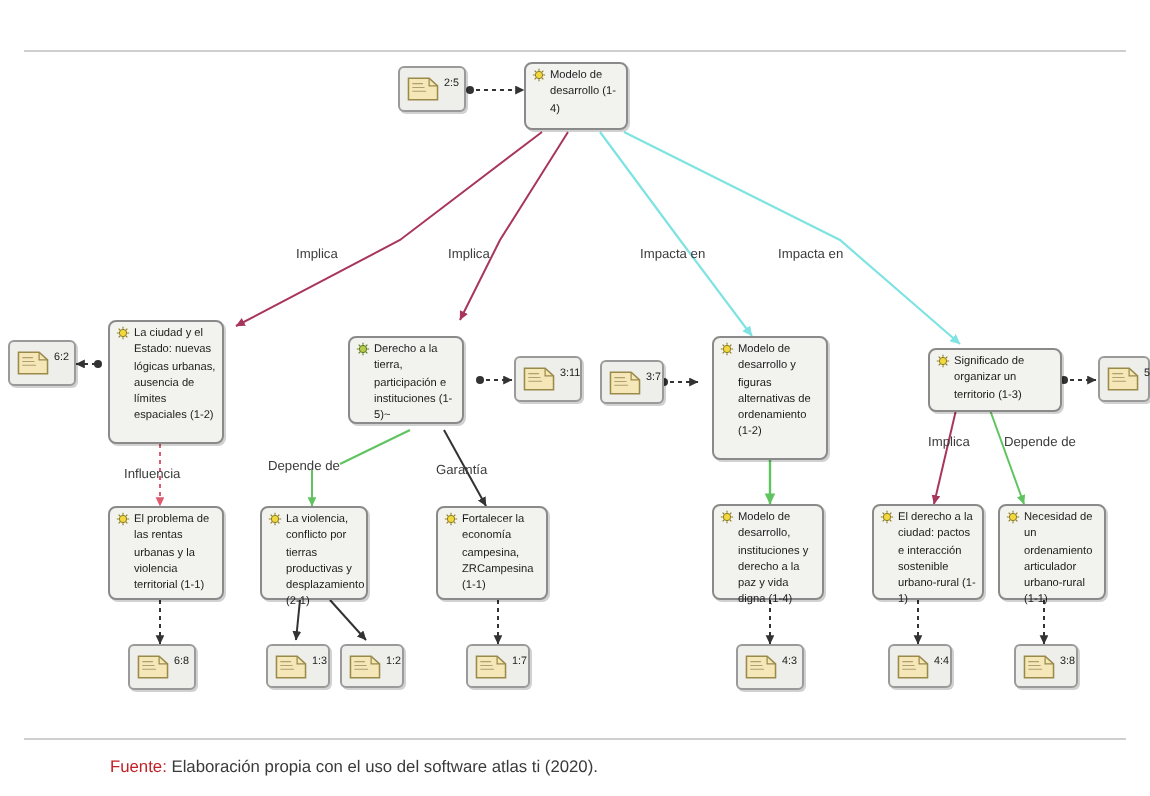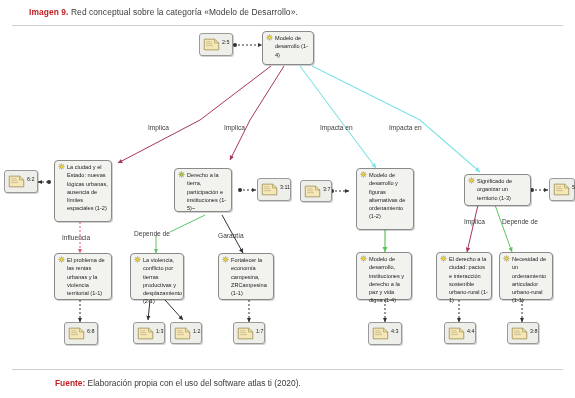--- a/index.html
+++ b/index.html
@@ -15,21 +15,21 @@
   
   .caption{
     position:absolute;left:29px;top:7px;
     font-size:8.4px;color:#3a3a3a;letter-spacing:.1px;white-space:nowrap;
   }
   .caption .lead{color:#c02026;font-weight:bold;}
   .source{
     position:absolute;left:55px;top:378px;
     font-size:8.4px;color:#3a3a3a;white-space:nowrap;
   }
-  .source .lead{color:#c02026;font-weight:bold;}
+  .source .lead{color:#c02026;font-weight:normal;}
 
   .rule{
     position:absolute;left:12px;width:551px;height:1px;background:#cfcfcf;
   }
   .rule.top{top:25px;}
   .rule.bot{top:369px;}
 
   
   #edges{position:absolute;left:0;top:0;width:575px;height:398px;}
 
@@ -76,23 +76,20 @@
   }
 </style>
 </head>
 <body>
 
 <div id="stage">
 
   <div class="rule top"></div>
   <div class="rule bot"></div>
 
-  <div class="caption">
-    <span class="lead">Imagen 9.</span><span> Red conceptual sobre la categoría «Modelo de Desarrollo».</span>
-  </div>
 
   <svg id="edges" viewBox="0 0 575 398">
     <defs>
       <marker id="ah-dark" markerWidth="5" markerHeight="5" refX="4.4" refY="2.2" orient="auto">
         <path d="M0,0 L4.6,2.2 L0,4.4 z" fill="#333"></path>
       </marker>
       <marker id="ah-dark-b" markerWidth="5" markerHeight="5" refX="4.4" refY="2.2" orient="auto">
         <path d="M0,0 L4.6,2.2 L0,4.4 z" fill="#333"></path>
       </marker>
       <marker id="ah-pink" markerWidth="5" markerHeight="5" refX="4.4" refY="2.2" orient="auto">

